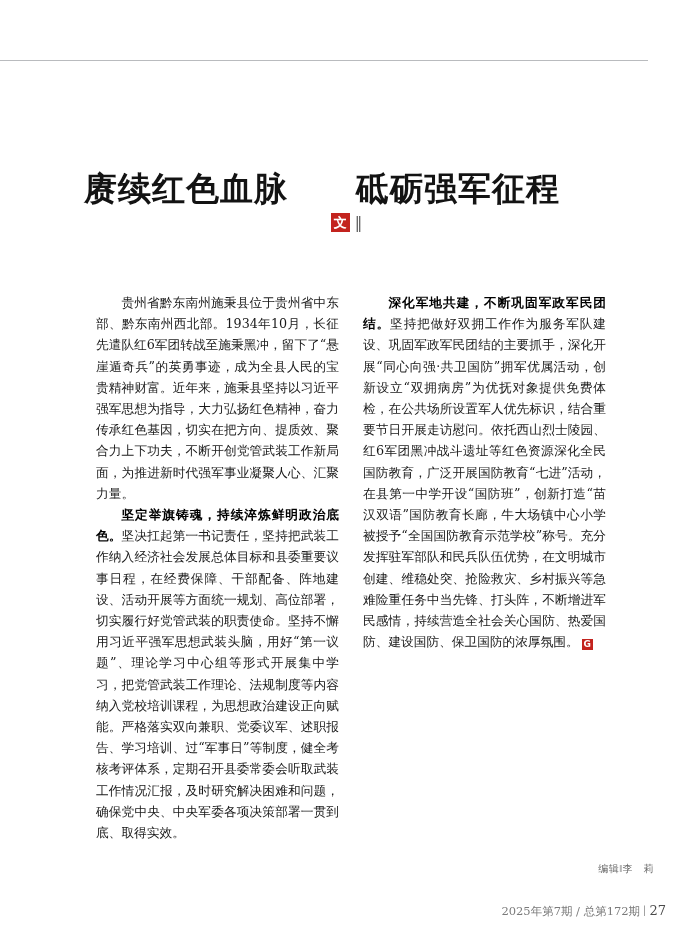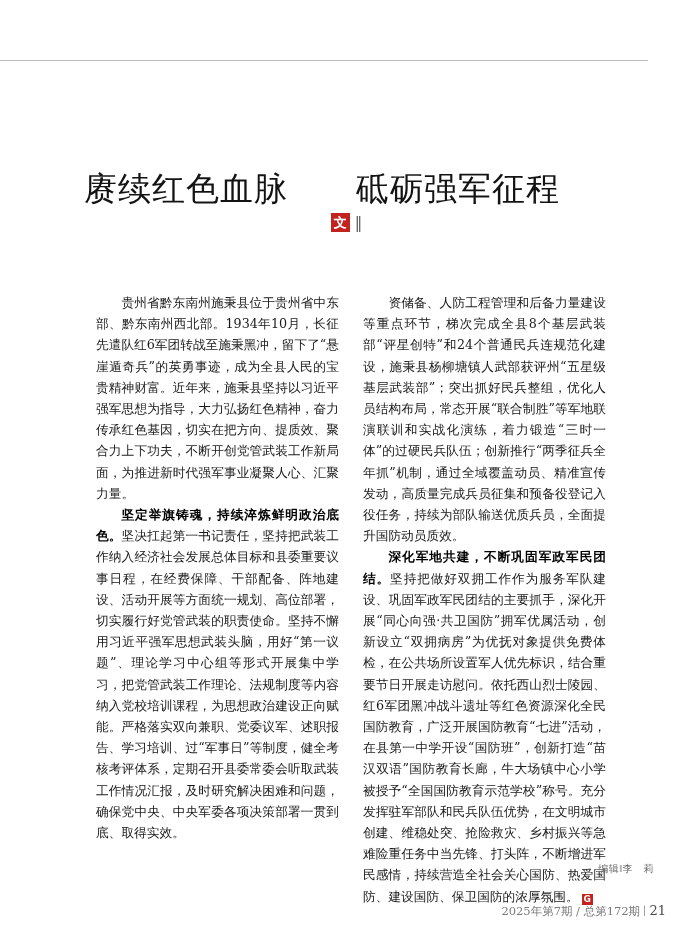--- a/index.html
+++ b/index.html
@@ -35,21 +35,21 @@
   }
 
   
   .headline {
     position: absolute;
     left: 0;
     top: 146px;
     width: 644px;
     text-align: center;
     font-family: "DejaVu Sans", "Liberation Sans", sans-serif;
-    font-weight: normal;
+    font-weight: bold;
     font-size: 33px;
     letter-spacing: 1px;
     color: #131313;
     line-height: 1.25;
     white-space: pre;
   }
 
   
   .byline {
     position: absolute;
@@ -183,28 +183,25 @@
       <p class="para">
         <span class="lead"></span><span>贵州省黔东南州施秉县位于贵州省中东部、黔东南州西北部。1934年10月，长征先遣队红6军团转战至施秉黑冲，留下了“悬崖遁奇兵”的英勇事迹，成为全县人民的宝贵精神财富。近年来，施秉县坚持以习近平强军思想为指导，大力弘扬红色精神，奋力传承红色基因，切实在把方向、提质效、聚合力上下功夫，不断开创党管武装工作新局面，为推进新时代强军事业凝聚人心、汇聚力量。</span>
       </p>
       <p class="para">
         <span class="lead">坚定举旗铸魂，持续淬炼鲜明政治底色。</span><span>坚决扛起第一书记责任，坚持把武装工作纳入经济社会发展总体目标和县委重要议事日程，在经费保障、干部配备、阵地建设、活动开展等方面统一规划、高位部署，切实履行好党管武装的职责使命。坚持不懈用习近平强军思想武装头脑，用好“第一议题”、理论学习中心组等形式开展集中学习，把党管武装工作理论、法规制度等内容纳入党校培训课程，为思想政治建设正向赋能。严格落实双向兼职、党委议军、述职报告、学习培训、过“军事日”等制度，健全考核考评体系，定期召开县委常委会听取武装工作情况汇报，及时研究解决困难和问题，确保党中央、中央军委各项决策部署一贯到底、取得实效。</span>
       </p>
     </div>
 
     <div class="col">
       <p class="para">
-        <span class="lead"></span><span>资储备、人防工程管理和后备力量建设等重点环节，梯次完成全县8个基层武装部“评星创特”和24个普通民兵连规范化建设，施秉县杨柳塘镇人武部获评州“五星级基层武装部”；突出抓好民兵整组，优化人员结构布局，常态开展“联合制胜”等军地联演联训和实战化演练，着力锻造“三时一体”的过硬民兵队伍；创新推行“两季征兵全年抓”机制，通过全域覆盖动员、精准宣传发动，高质量完成兵员征集和预备役登记入役任务，持续为部队输送优质兵员，全面提升国防动员质效。</span>
-      </p>
-      <p class="para">
         <span class="lead">深化军地共建，不断巩固军政军民团结。</span><span>坚持把做好双拥工作作为服务军队建设、巩固军政军民团结的主要抓手，深化开展“同心向强·共卫国防”拥军优属活动，创新设立“双拥病房”为优抚对象提供免费体检，在公共场所设置军人优先标识，结合重要节日开展走访慰问。依托西山烈士陵园、红6军团黑冲战斗遗址等红色资源深化全民国防教育，广泛开展国防教育“七进”活动，在县第一中学开设“国防班”，创新打造“苗汉双语”国防教育长廊，牛大场镇中心小学被授予“全国国防教育示范学校”称号。充分发挥驻军部队和民兵队伍优势，在文明城市创建、维稳处突、抢险救灾、乡村振兴等急难险重任务中当先锋、打头阵，不断增进军民感情，持续营造全社会关心国防、热爱国防、建设国防、保卫国防的浓厚氛围。</span><span class="endmark">G</span>
       </p>
     </div>
 
   </div>
 
   <div class="footer-editor">编辑‖李　莉</div>
 
   <div class="footer-issue">
-    <span>2025年第7期 / 总第172期</span><span class="bar">∣</span><span class="pageno">21</span>
+    <span>2025年第7期 / 总第172期</span><span class="bar">∣</span><span class="pageno">27</span>
   </div>
 
 </div>
 
 </body></html>

